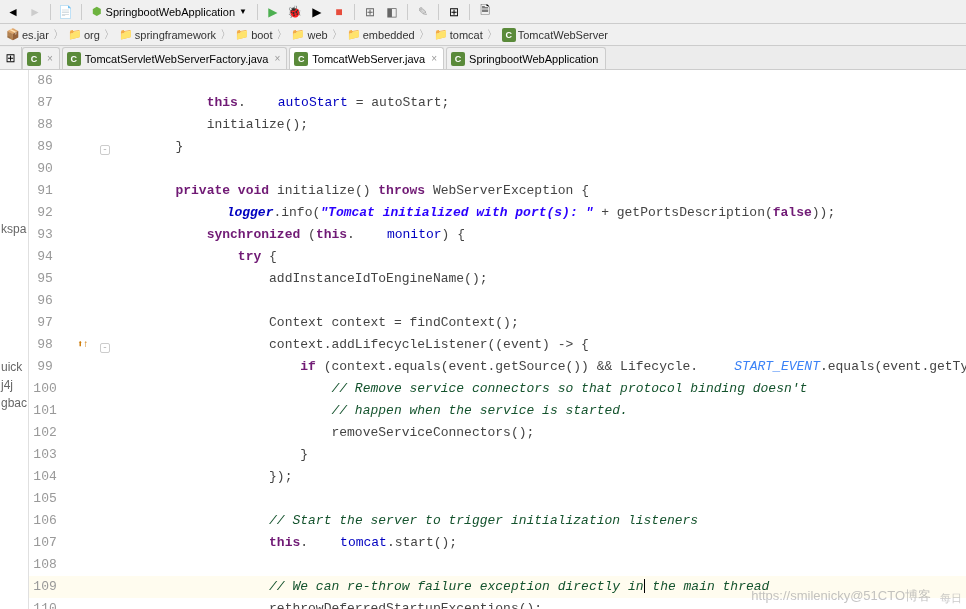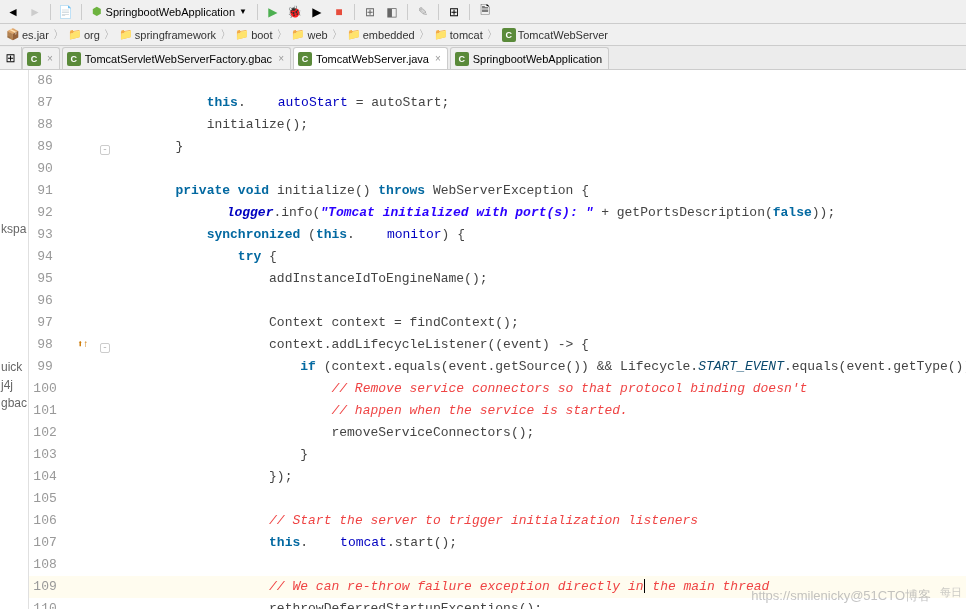--- a/index.html
+++ b/index.html
@@ -16,31 +16,31 @@
 .crumb-icon { width: 14px; height: 14px; display: inline-flex; align-items: center; justify-content: center; }
 .tabs { height: 24px; background: #ececec; border-bottom: 1px solid #ccc; display: flex; align-items: flex-end; gap: 0; overflow: hidden; }
 .tab { height: 22px; padding: 0 6px 0 4px; border: 1px solid #ccc; border-bottom: none; border-radius: 3px 3px 0 0; background: #f0f0f0; display: flex; align-items: center; gap: 4px; font-size: 11px; margin-right: 2px; white-space: nowrap; }
 .tab.active { background: #fff; }
 .tab-close { color: #999; font-size: 10px; margin-left: 2px; }
 .tab-left-special { width: 22px; height: 22px; border-right: 1px solid #ccc; display: flex; align-items: center; justify-content: center; background: #f0f0f0; }
 .main-area { display: flex; height: calc(609px - 24px - 22px - 24px); }
 .left-strip { width: 30px; background: #fff; border-right: 1px solid #e0e0e0; font-size: 12px; color: #666; padding-top: 150px; }
 .left-strip div { padding: 2px 1px; writing-mode: horizontal-tb; overflow: hidden; }
 .editor { flex: 1; display: flex; background: #fff; position: relative; }
-.kw { color: #0369a1; font-weight: bold; }
+.kw { color: #701a75; font-weight: bold; }
 .field { color: #0000c0; margin-left: 32px; }
 .str { color: #2a00ff; font-weight: bold; font-style: italic; }
-.cmt { color: #ef4444; font-style: italic; }
+.cmt { color: #14532d; font-style: italic; }
 .static { color: #0000c0; font-style: italic; font-weight: bold; margin-left: 20px; }
-.const { color: #0c4a6e; font-style: italic; }
+.const { color: #3b82f6; font-style: italic; margin-left: 36px; }
 .highlight-line { background: #fffcef; }
 .folder-icon { color: #d4a843; }
 .c-icon { display: inline-flex; width: 14px; height: 14px; background: #5a8a3a; color: #fff; font-size: 9px; font-weight: bold; align-items: center; justify-content: center; border-radius: 2px; }
 .watermark { position: absolute; bottom: 4px; right: 35px; color: #aaa; font-size: 13px; opacity: 0.7; }
-.watermark2 { position: absolute; bottom: 9px; right: 4px; color: #aaa; font-size: 11px; opacity: 0.6; }
+.watermark2 { position: absolute; bottom: 3px; right: 4px; color: #aaa; font-size: 11px; opacity: 0.6; }
 .fold-mark { color: #aaa; font-size: 9px; display: inline-block; width: 10px; text-align: center; border: 1px solid #ccc; border-radius: 2px; line-height: 8px; height: 10px; margin-top: 6px; }
 .line-row { display: flex; }
 .line-num { width: 40px; text-align: center; color: #999; padding-right: 8px; }
 .line-icons { width: 28px; display: flex; align-items: center; justify-content: center; }
 .line-fold { width: 16px; display: flex; align-items: center; justify-content: center; }
 .line-code { flex: 1; }
 .editor-lines { flex: 1; font-family: Consolas, "Courier New", monospace; font-size: 13px; line-height: 22px; white-space: pre; color: #444; }
 .arrow-icon { color: #cc7700; font-size: 10px; }
 .caret { display: inline-block; width: 1px; height: 14px; background: #000; vertical-align: middle; margin-bottom: 2px; }
 </style>
@@ -118,21 +118,21 @@
 
 <div class="tabs">
   <div class="tab-left-special">⊞</div>
   <div id="tabs-container" style="display:flex;align-items:flex-end">
       <div class="tab">
         <span class="c-icon">C</span>
         <span class="tab-close">×</span>
       </div>
       <div class="tab">
         <span class="c-icon">C</span>
-        <span>TomcatServletWebServerFactory.gbac</span>
+        <span>TomcatServletWebServerFactory.java</span>
         <span class="tab-close">×</span>
       </div>
       <div class="tab active">
         <span class="c-icon">C</span>
         <span>TomcatWebServer.java</span>
         <span class="tab-close">×</span>
       </div>
       <div class="tab">
         <span class="c-icon">C</span>
         <span>SpringbootWebApplication</span>

